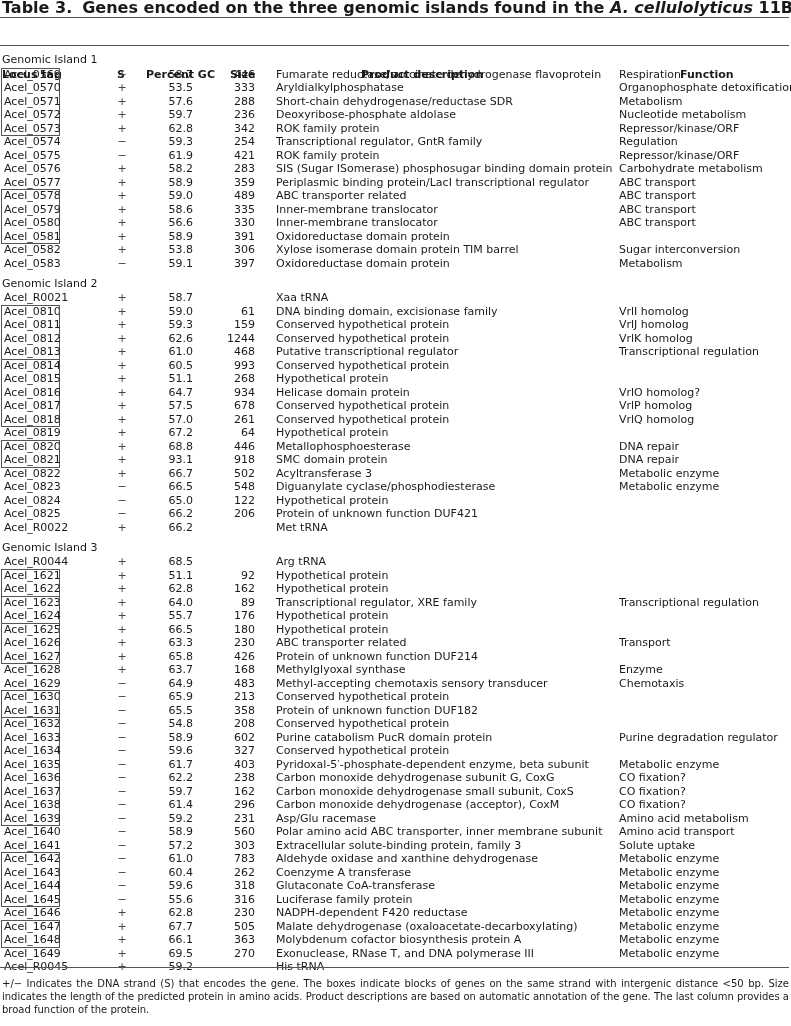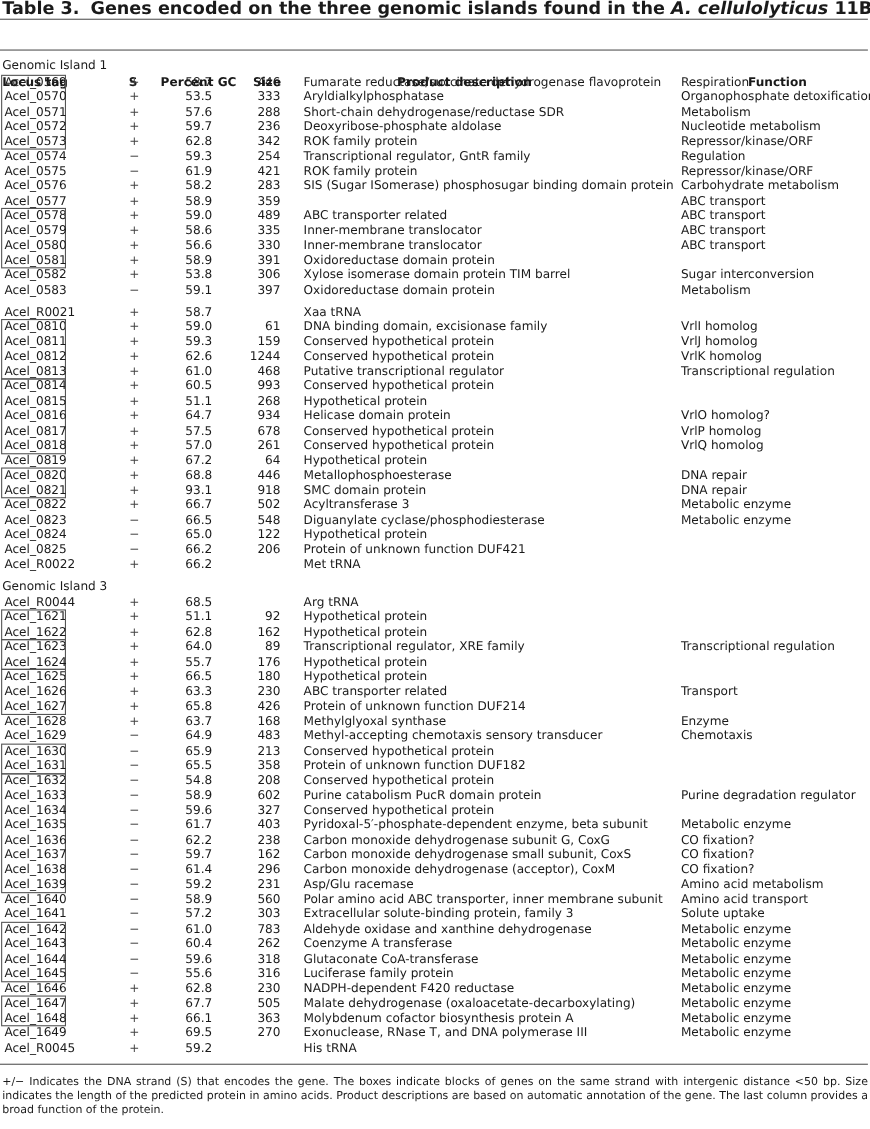--- a/index.html
+++ b/index.html
@@ -132,20 +132,21 @@
       <span class="c-gc">58.2</span>
       <span class="c-size">283</span>
       <span class="c-desc">SIS (Sugar ISomerase) phosphosugar binding domain protein</span>
       <span class="c-func">Carbohydrate metabolism</span>
     </div>
     <div class="row">
       <span class="c-locus">Acel_0577</span>
       <span class="c-s">+</span>
       <span class="c-gc">58.9</span>
       <span class="c-size">359</span>
+      <span class="c-desc">Periplasmic binding protein/LacI transcriptional regulator</span>
       <span class="c-func">ABC transport</span>
     </div>
     <div class="row">
       <span class="c-locus">Acel_0578</span>
       <span class="c-s">+</span>
       <span class="c-gc">59.0</span>
       <span class="c-size">489</span>
       <span class="c-desc">ABC transporter related</span>
       <span class="c-func">ABC transport</span>
       <div class="box" style="top: 0px; height: 55px;"></div>
@@ -184,20 +185,23 @@
     </div>
     <div class="row">
       <span class="c-locus">Acel_0583</span>
       <span class="c-s">−</span>
       <span class="c-gc">59.1</span>
       <span class="c-size">397</span>
       <span class="c-desc">Oxidoreductase domain protein</span>
       <span class="c-func">Metabolism</span>
     </div>
     <div class="group-gap"></div>
+    <div class="row group-title">
+      <span style="left: 2px;">Genomic Island 2</span>
+    </div>
     <div class="row">
       <span class="c-locus">Acel_R0021</span>
       <span class="c-s">+</span>
       <span class="c-gc">58.7</span>
       <span class="c-size"></span>
       <span class="c-desc">Xaa tRNA</span>
       <span class="c-func"></span>
     </div>
     <div class="row">
       <span class="c-locus">Acel_0810</span>

